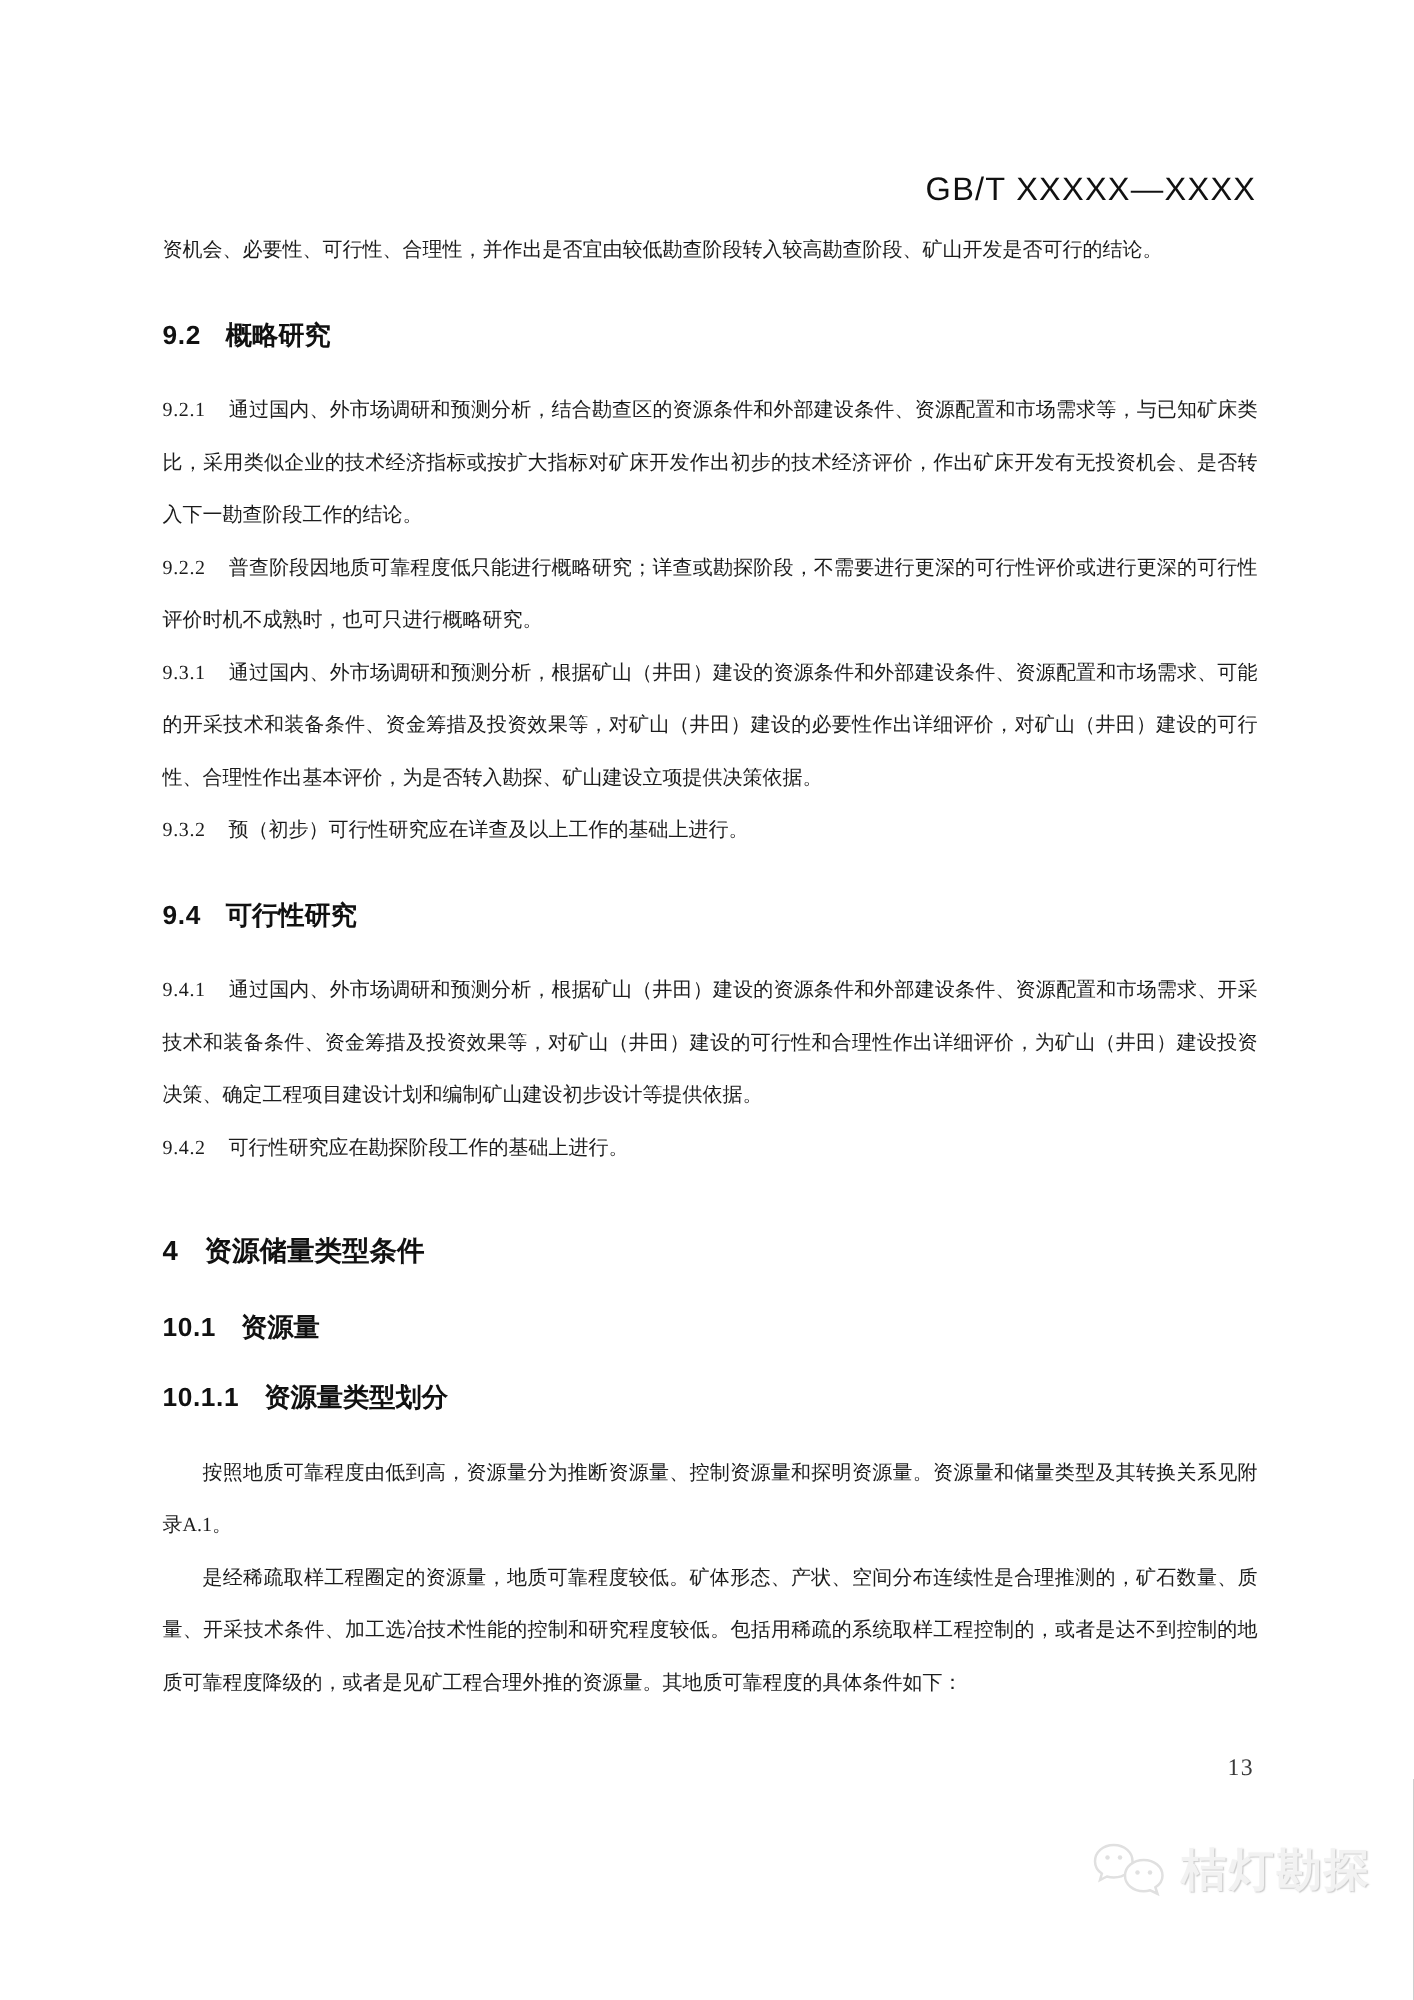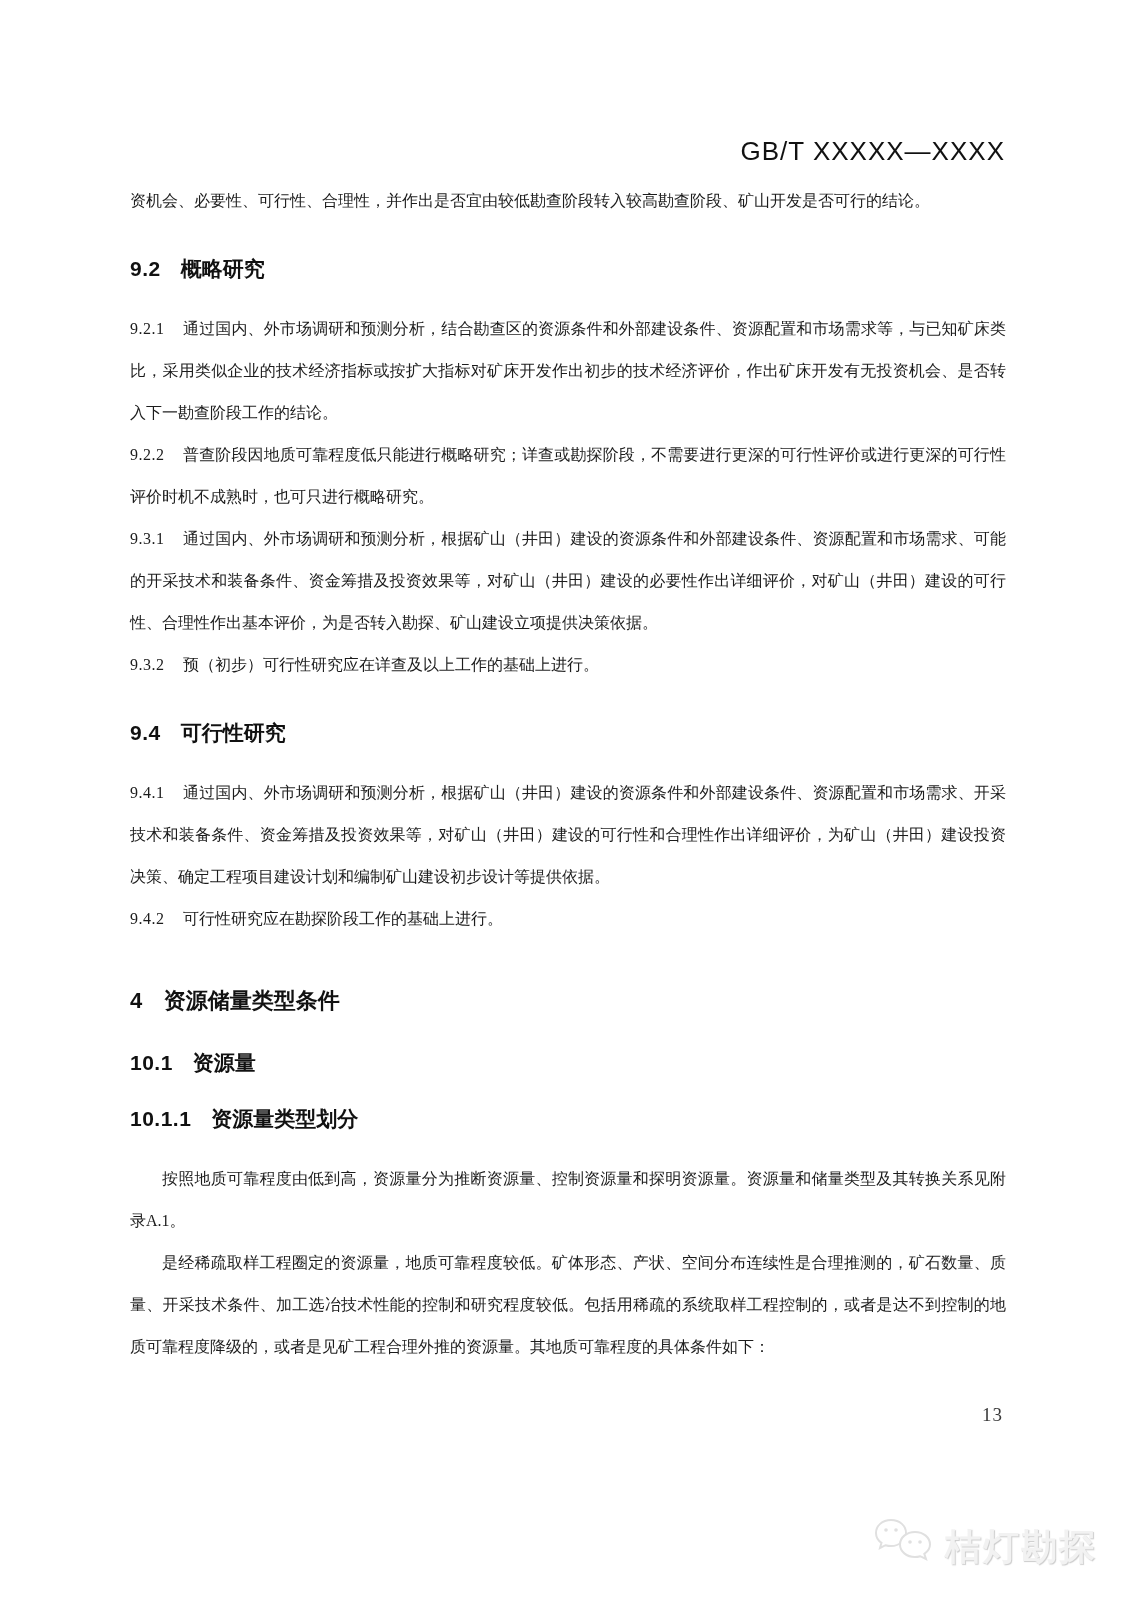--- a/index.html
+++ b/index.html
@@ -51,23 +51,23 @@
   .page-number{
     position:absolute;
     right:128px;top:1387px;
     font-size:19px;
     color:#3a3a3a;
     letter-spacing:1px;
     margin-top:17px;
   }
   .watermark{
     position:absolute;
-    right:34px;top:1516px;
+    right:34px;top:1472px;
     display:flex;
-    align-items:flex-end;
+    align-items:flex-start;
     gap:8px;
   }
   .wm-text{
     font-family:"Liberation Sans","DejaVu Sans",sans-serif;
     font-size:36px;
     font-weight:bold;
     color:#f2f2f2;
     text-shadow:1px 1px 1px rgba(140,140,140,0.45);
     letter-spacing:2px;
   }

